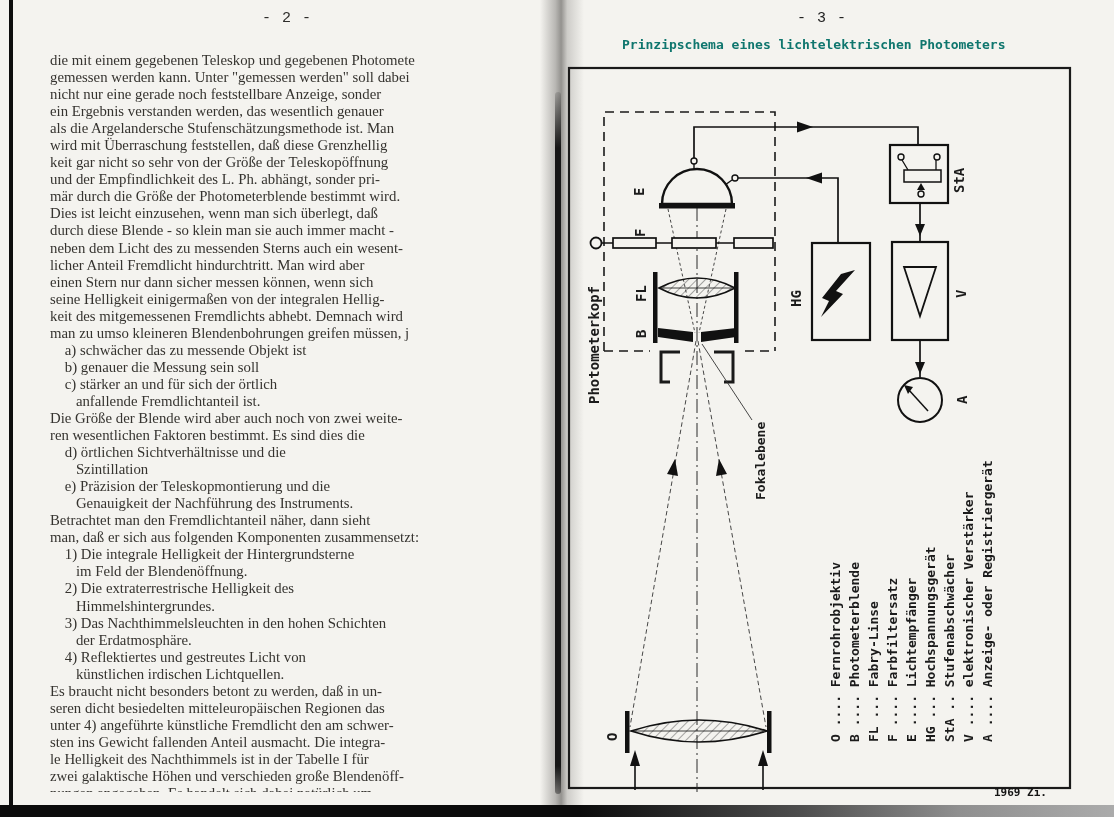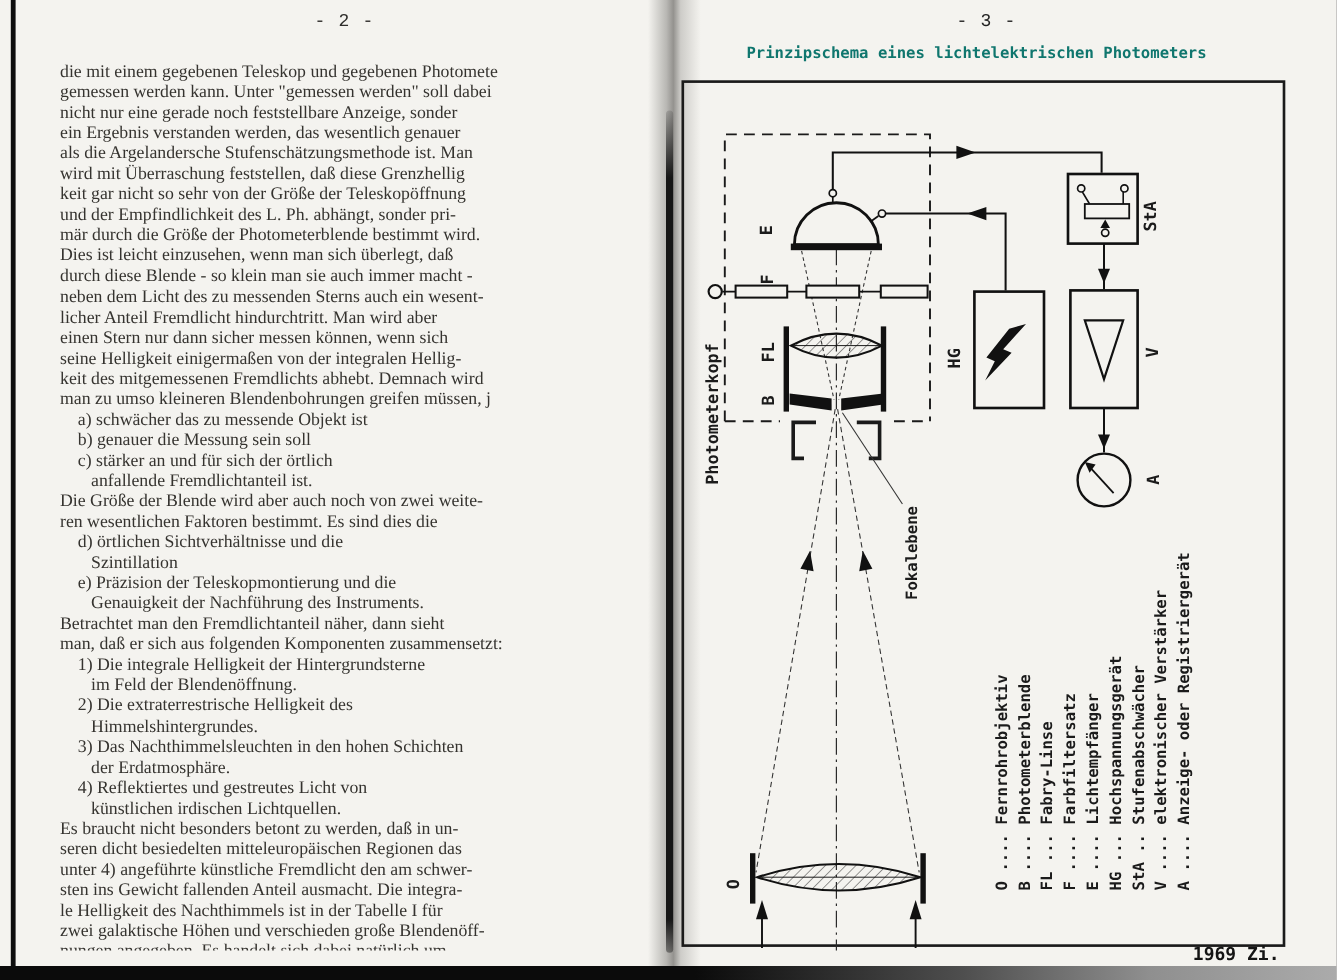--- a/index.html
+++ b/index.html
@@ -20,21 +20,21 @@
   #page2-number{left:262px;top:10px;font-size:15px;color:#2e2d2b;letter-spacing:1px;}
   #body-clip{left:38px;top:40px;width:514px;height:752px;overflow:hidden;}
   #body-text{margin:12px;font-family:Liberation Serif, serif;font-size:14.8px;
     line-height:17.05px;color:#35332f;white-space:pre;}
 
   
   #page3-number{left:797px;top:10px;font-size:15px;color:#222;letter-spacing:1px;}
   #diagram-title{left:622px;top:37px;font-family:"DejaVu Sans Mono",monospace;
     font-weight:bold;font-size:13px;color:#0f766e;white-space:nowrap;}
   #footer-year{left:994px;top:786px;font-family:"DejaVu Sans Mono",monospace;
-    font-weight:bold;font-size:15px;color:#141414;white-space:nowrap;}
+    font-weight:bold;font-size:11px;color:#141414;white-space:nowrap;}
 
   .rlabel{position:absolute;transform:rotate(-90deg);transform-origin:0 0;
     white-space:nowrap;font-family:"DejaVu Sans Mono",monospace;font-weight:bold;
     color:#1b1b1b;font-size:14px;line-height:15px;}
   .legend-line{position:absolute;transform:rotate(-90deg);transform-origin:0 0;
     white-space:nowrap;font-family:"DejaVu Sans Mono",monospace;font-weight:bold;
     color:#1b1b1b;font-size:13px;line-height:15px;top:742px;}
   svg{position:absolute;left:0;top:0;pointer-events:none;}
 </style>
 </head>

